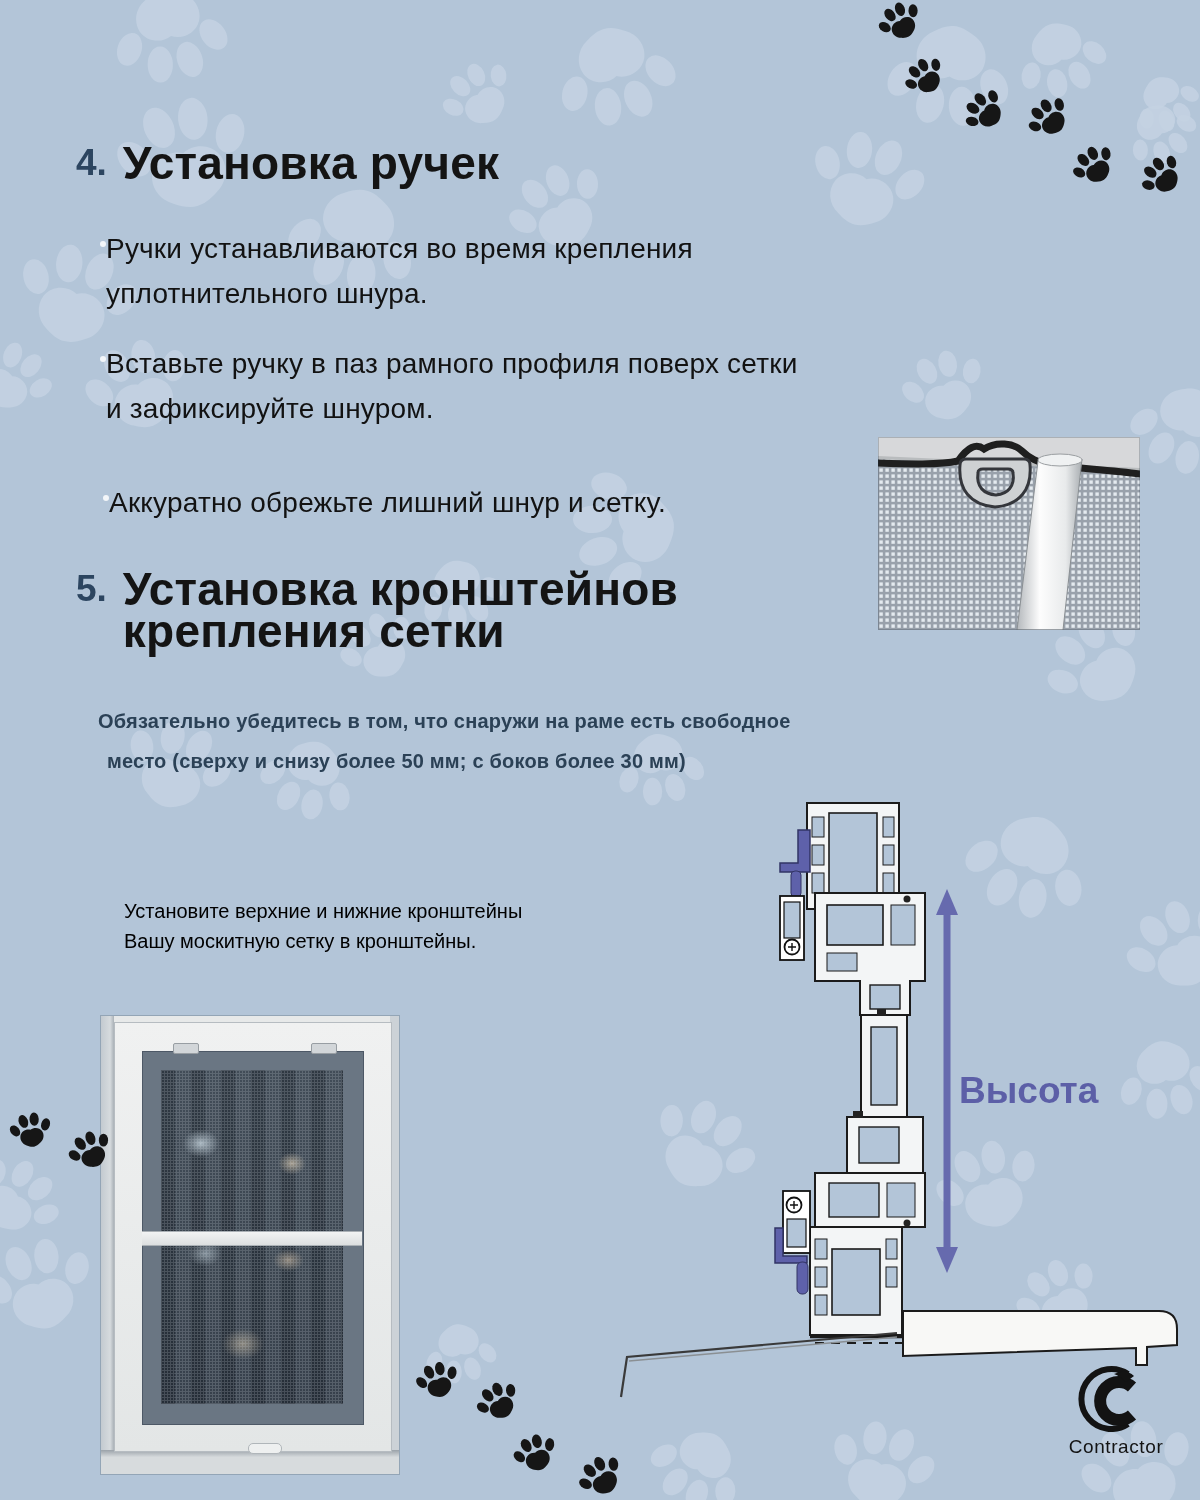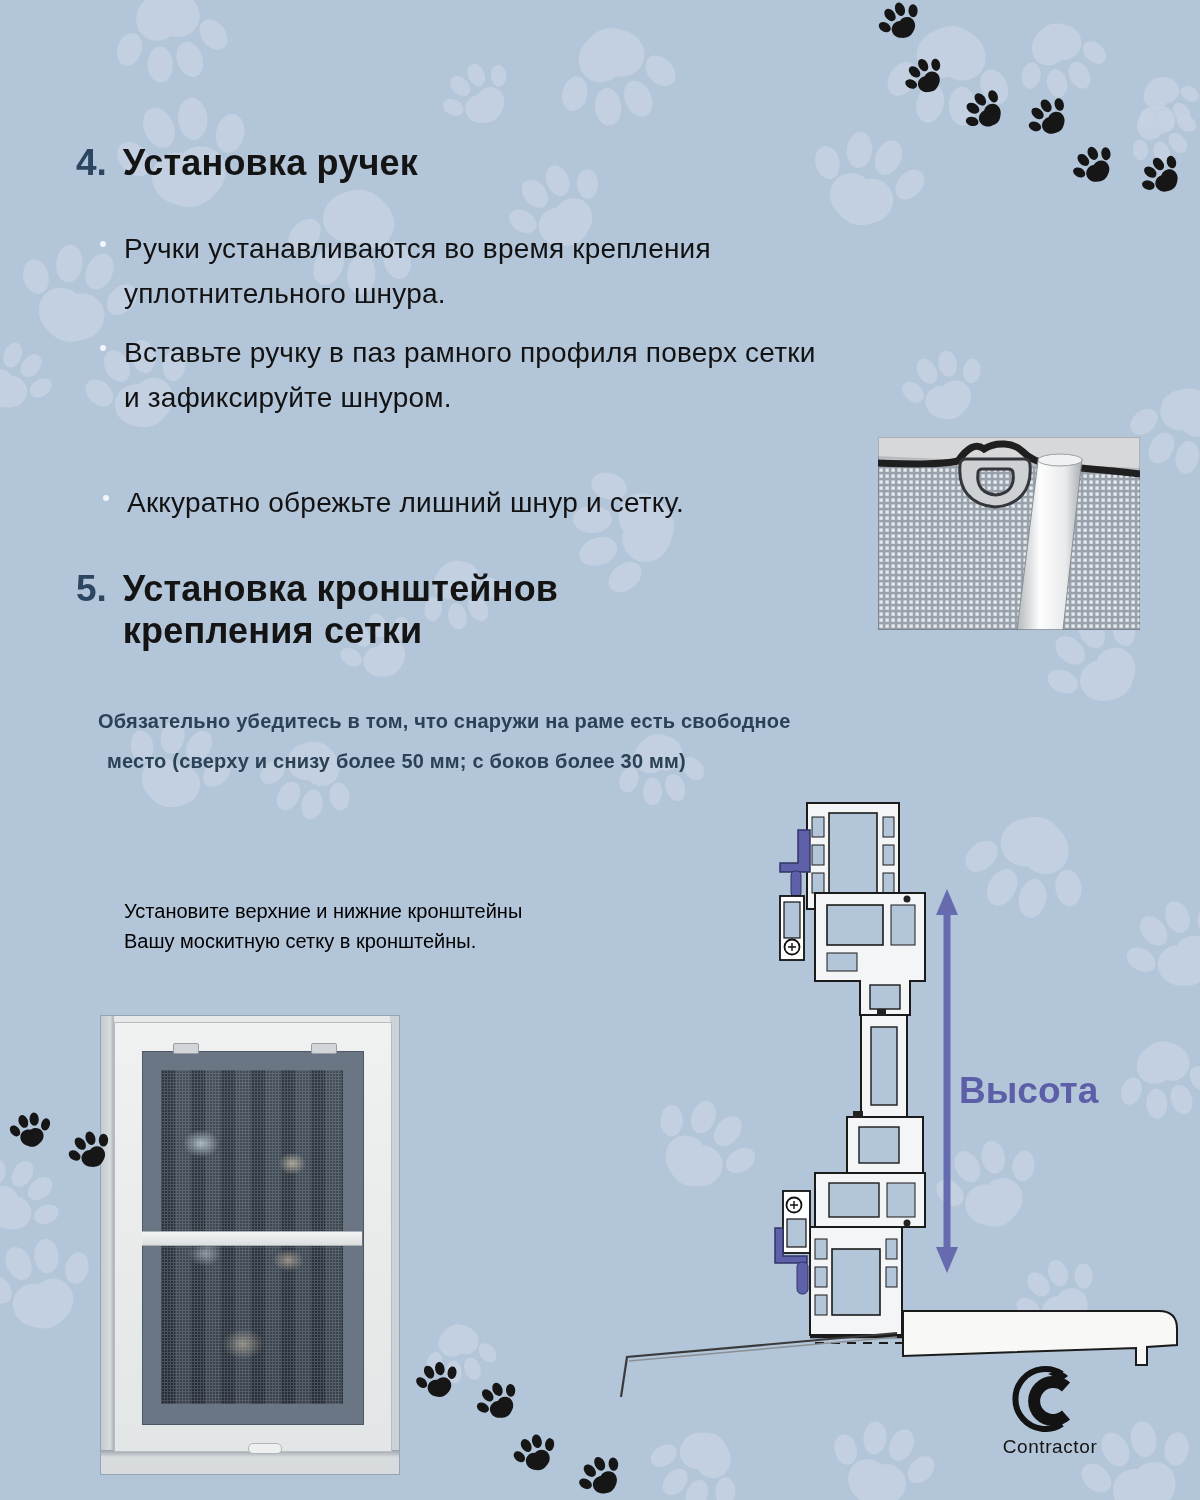--- a/index.html
+++ b/index.html
@@ -8,24 +8,24 @@
     background:#b3c5d8;
     font-family:"Liberation Sans", sans-serif;
     -webkit-font-smoothing:antialiased;
   }
   svg.layer{position:absolute; left:0; top:0; width:1200px; height:1500px; pointer-events:none;}
   .abs{position:absolute;}
 
   
   .hrow{display:flex; align-items:flex-start; gap:16px;}
   .hnum{font-weight:bold; font-size:37px; color:#2c4560; line-height:42px;}
-  .htitle{font-weight:bold; font-size:36px; color:#141414; line-height:42px; letter-spacing:0.2px;}
-
-  
-  .bullet{display:flex; gap:18px; max-width:900px;}
+  .htitle{font-weight:bold; font-size:46px; color:#141414; line-height:42px; letter-spacing:0.2px;}
+
+  
+  .bullet{display:flex; max-width:900px;}
   .dot{width:6px; height:6px; border-radius:50%; background:#f3f6f9; margin-top:15px; flex:none;}
   .btext{font-size:28px; color:#121212; line-height:45px; letter-spacing:0.2px;}
   .btext .ln{display:block;}
 
   
   .warn{font-size:20px; font-weight:bold; color:#2b4156; line-height:40px; letter-spacing:0.2px;}
   .warn .ln{display:block;}
   .body-par{font-size:20px; color:#000000; line-height:29.5px;}
   .body-par .ln{display:block;}
 
@@ -187,21 +187,21 @@
     <span class="htitle">Установка ручек</span>
   </div>
 
   <div class="abs bullet" style="left:100px; top:226px;">
     <span class="dot"></span>
     <div class="btext">
       <span class="ln">Ручки устанавливаются во время крепления</span>
       <span class="ln">уплотнительного шнура.</span>
     </div>
   </div>
-  <div class="abs bullet" style="left:100px; top:330px;">
+  <div class="abs bullet" style="left:100px; top:341px;">
     <span class="dot"></span>
     <div class="btext">
       <span class="ln">Вставьте ручку в паз рамного профиля поверх сетки</span>
       <span class="ln">и зафиксируйте шнуром.</span>
     </div>
   </div>
   <div class="abs bullet" style="left:103px; top:455px;margin-top:25px;">
     <span class="dot"></span>
     <div class="btext">
       <span class="ln">Аккуратно обрежьте лишний шнур и сетку.</span>
@@ -373,21 +373,21 @@
         <use href="#paw" x="-23" y="-23" width="46" height="46"></use>
       </g>
       <g transform="translate(536,1455) rotate(-22)" fill="#161616" opacity="1">
         <use href="#paw" x="-23" y="-23" width="46" height="46"></use>
       </g>
       <g transform="translate(602,1478) rotate(-35)" fill="#161616" opacity="1">
         <use href="#paw" x="-24" y="-24" width="48" height="48"></use>
       </g>
     </svg>
 
-  <div class="abs" style="left:970px; top:1364px; width:160px;">
+  <div class="abs" style="left:1036px; top:1364px; width:160px;">
     <svg width="160" height="68" viewBox="0 0 160 68">
       <path d="M92,10 A30,30 0 1 0 92,60" fill="none" stroke="#131313" stroke-width="6"></path>
       <path d="M96,23 A19,19 0 1 0 96,51" fill="none" stroke="#131313" stroke-width="12"></path>
       <path d="M78,10 Q90,4 98,12 L90,18 Q84,12 78,10 Z" fill="#131313"></path>
     </svg>
     <div class="logo-text">Contractor</div>
   </div>
 
 </div>
 

